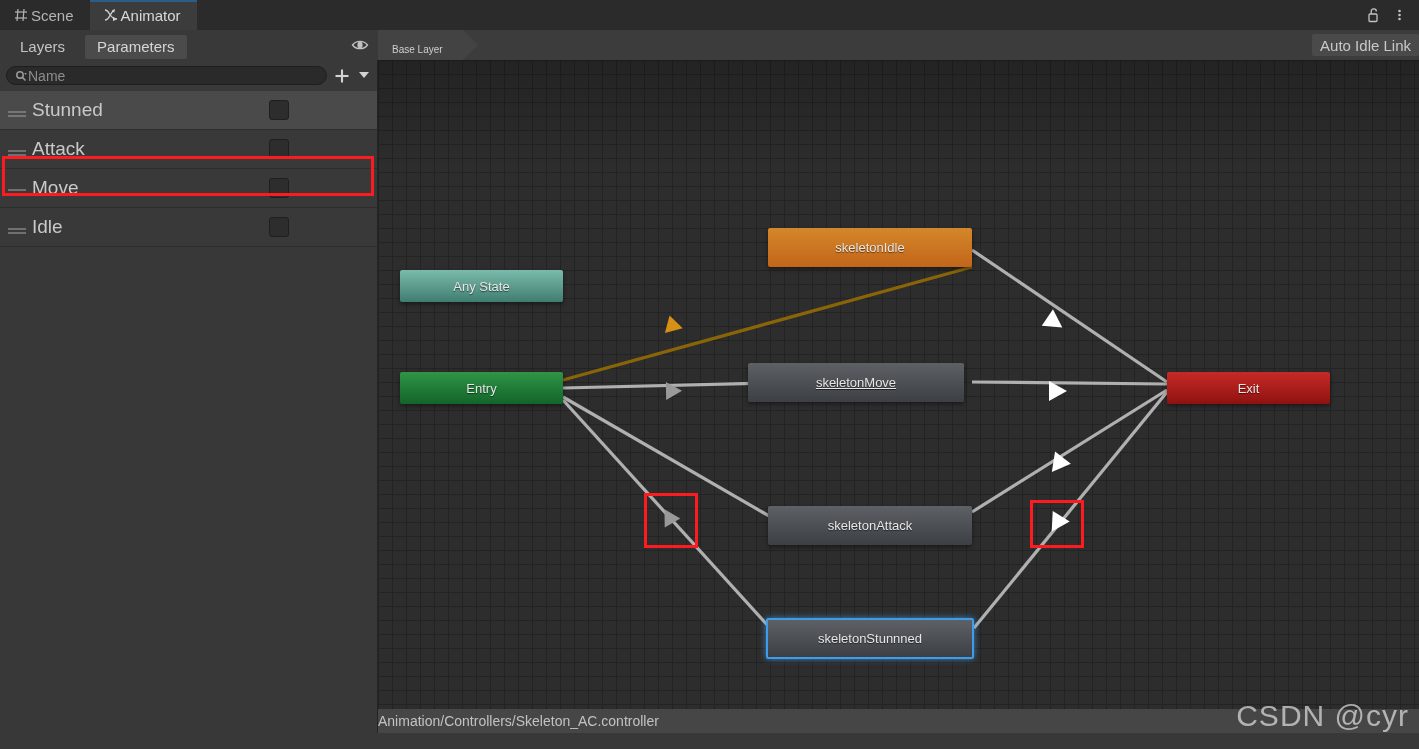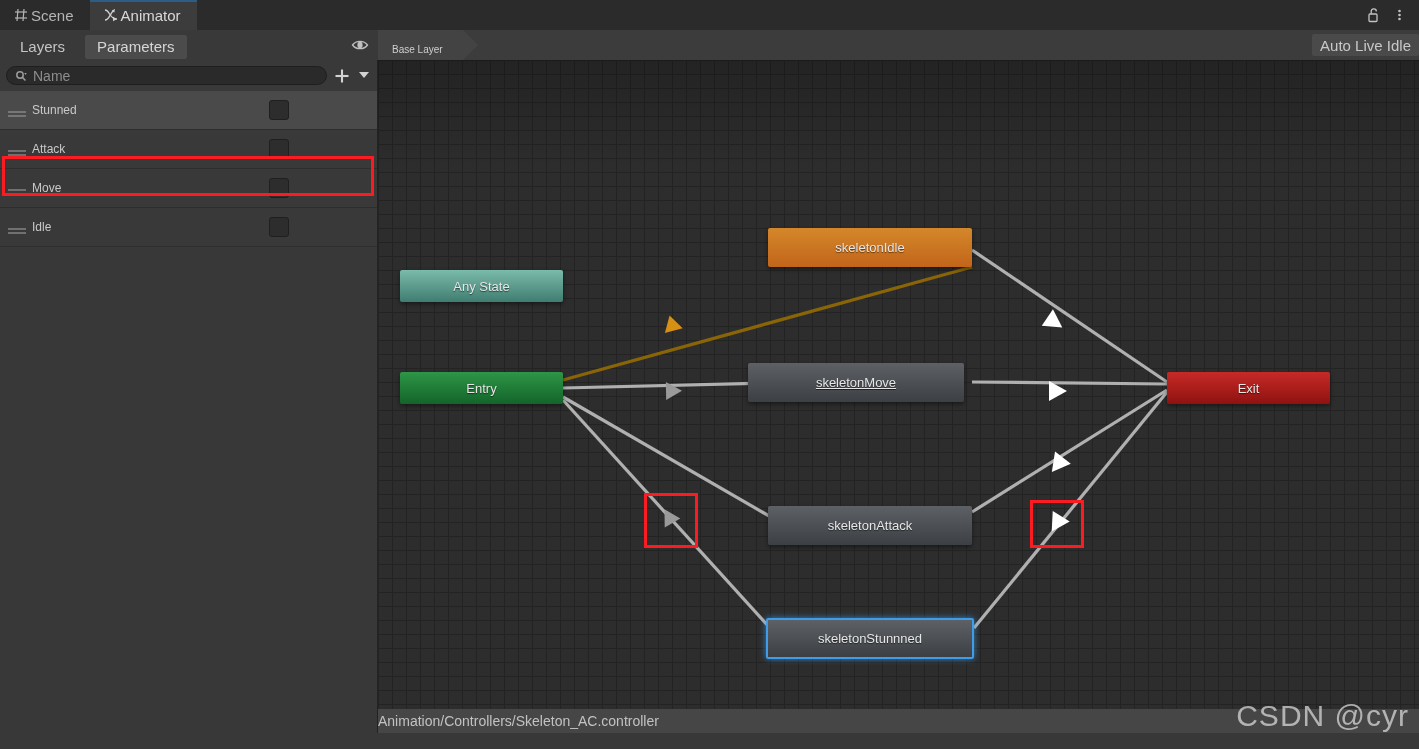--- a/index.html
+++ b/index.html
@@ -80,40 +80,40 @@
   .leftpanel {
     position:absolute; left:0; top:60px; width:378px; bottom:0;
     background:#383838; border-right:1px solid #232323;
   }
   .searchrow {
     height:31px; display:flex; align-items:center; padding:0 6px; gap:4px;
     background:#393939;
   }
   .searchbox {
     flex:1; height:19px; background:#2a2a2a; border:1px solid #1e1e1e;
-    border-radius:10px; display:flex; align-items:center; padding:0 8px; gap:5px;
+    border-radius:10px; display:flex; align-items:center; padding:0 8px; 
   }
   .searchbox .mag { width:13px;height:13px; flex:0 0 13px;}
   .searchbox input {
     flex:1; background:transparent; border:0; outline:none;
     font-family:"Liberation Sans", sans-serif; font-size:14px; color:#c8c8c8;
   }
   .searchbox input::placeholder{ color:#8d8d8d; }
   .plusbtn { width:22px;height:20px;display:flex;align-items:center;justify-content:center;cursor:pointer;}
   .caretbtn{ width:14px;height:20px;display:flex;align-items:center;justify-content:center;cursor:pointer;}
 
   .paramlist { position:relative; }
   .paramrow {
     position:relative; height:39px; display:flex; align-items:center;
     background:#393939; border-bottom:1px solid #2e2e2e;
     padding-left:8px; cursor:pointer;
   }
   .paramrow.hl { background:#4a4a4a; }
   .grip { width:18px; height:10px; flex:0 0 18px; margin-right:6px; }
-  .pname { font-size:12px; color:#c9c9c9; flex:1; }
+  .pname { font-size:19px; color:#c9c9c9; flex:1; }
   .pbox {
     width:20px; height:20px; background:#2d2d2d; border:1px solid #1f1f1f;
     border-radius:3px; margin-right:88px; cursor:pointer;
   }
   .redbox-param{
     position:absolute; left:2px; top:96px; width:372px; height:40px;
     border:3px solid #fb1c22; pointer-events:none; z-index:5;
   }
 
   
@@ -229,21 +229,21 @@
           <ellipse cx="10" cy="9" rx="2.6" ry="3.3" fill="#c0c0c0"></ellipse>
         </svg>
       </div>
     </div>
 
     <div class="breadcrumbbar">
       <div class="crumb">
         <span>Base Layer</span>
       </div>
       <div class="livelink">
-        <span>Auto Live Idle</span>
+        <span>Auto Idle Link</span>
       </div>
     </div>
   </div>
 
   <div class="leftpanel">
 
     <div class="searchrow">
       <div class="searchbox">
         <span class="mag">
           <svg width="13" height="13" viewBox="0 0 13 13">

